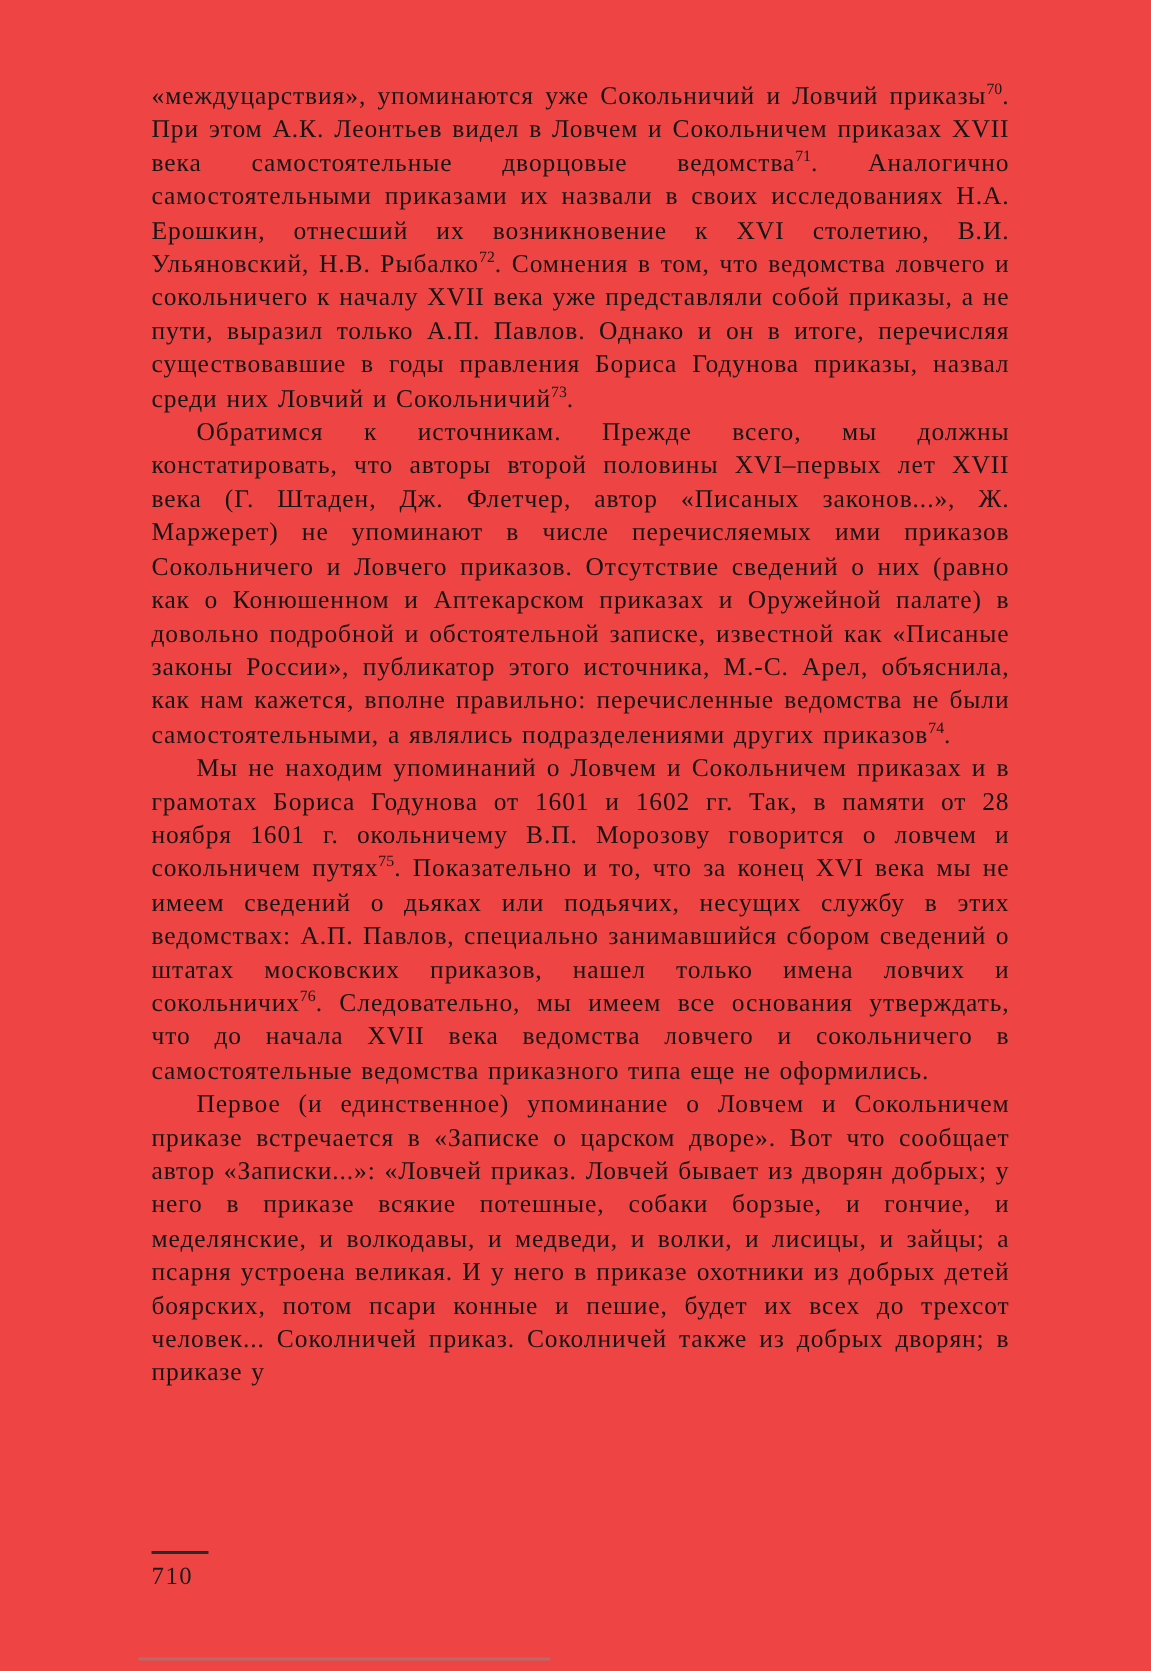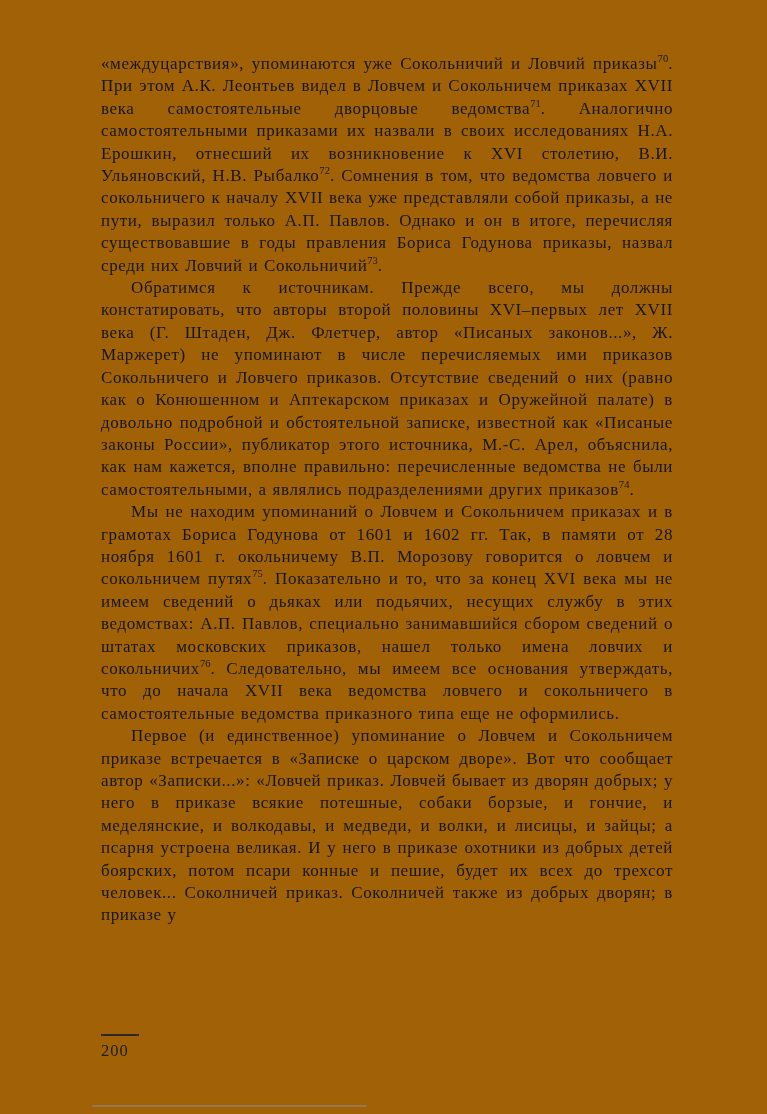--- a/index.html
+++ b/index.html
@@ -11,21 +11,21 @@
     height: 1114px;
     position: relative;
     background: #ffffff;
     font-family: "Liberation Serif", "DejaVu Serif", serif;
     color: #161616;
     overflow: hidden;
   }
   .page {
     position: absolute;
     inset: 0;
-    background: #a16207;
+    background: #ef4444;
   }
   .text-block {
     position: absolute;
     left: 101px;
     top: 53px;
     width: 572px;
   }
   .text-block p {
     margin: 0;
     padding: 0;
@@ -79,18 +79,18 @@
 
   <div class="text-block" id="paragraphs">
       <p class="no-indent">«междуцарствия», упоминаются уже Сокольничий и Ловчий приказы<sup>70</sup>. При этом А.К. Леонтьев видел в Ловчем и Сокольничем приказах XVII века самостоятельные дворцовые ведомства<sup>71</sup>. Аналогично самостоятельными приказами их назвали в своих исследованиях Н.А. Ерошкин, отнесший их возникновение к XVI столетию, В.И. Ульяновский, Н.В. Рыбалко<sup>72</sup>. Сомнения в том, что ведомства ловчего и сокольничего к началу XVII века уже представляли собой приказы, а не пути, выразил только А.П. Павлов. Однако и он в итоге, перечисляя существовавшие в годы правления Бориса Годунова приказы, назвал среди них Ловчий и Сокольничий<sup>73</sup>.</p>
       <p>Обратимся к источникам. Прежде всего, мы должны констатировать, что авторы второй половины XVI–первых лет XVII века (Г. Штаден, Дж. Флетчер, автор «Писаных законов...», Ж. Маржерет) не упоминают в числе перечисляемых ими приказов Сокольничего и Ловчего приказов. Отсутствие сведений о них (равно как о Конюшенном и Аптекарском приказах и Оружейной палате) в довольно подробной и обстоятельной записке, известной как «Писаные законы России», публикатор этого источника, М.-С. Арел, объяснила, как нам кажется, вполне правильно: перечисленные ведомства не были самостоятельными, а являлись подразделениями других приказов<sup>74</sup>.</p>
       <p>Мы не находим упоминаний о Ловчем и Сокольничем приказах и в грамотах Бориса Годунова от 1601 и 1602 гг. Так, в памяти от 28 ноября 1601 г. окольничему В.П. Морозову говорится о ловчем и сокольничем путях<sup>75</sup>. Показательно и то, что за конец XVI века мы не имеем сведений о дьяках или подьячих, несущих службу в этих ведомствах: А.П. Павлов, специально занимавшийся сбором сведений о штатах московских приказов, нашел только имена ловчих и сокольничих<sup>76</sup>. Следовательно, мы имеем все основания утверждать, что до начала XVII века ведомства ловчего и сокольничего в самостоятельные ведомства приказного типа еще не оформились.</p>
       <p>Первое (и единственное) упоминание о Ловчем и Сокольничем приказе встречается в «Записке о царском дворе». Вот что сообщает автор «Записки...»: «Ловчей приказ. Ловчей бывает из дворян добрых; у него в приказе всякие потешные, собаки борзые, и гончие, и меделянские, и волкодавы, и медведи, и волки, и лисицы, и зайцы; а псарня устроена великая. И у него в приказе охотники из добрых детей боярских, потом псари конные и пешие, будет их всех до трехсот человек... Соколничей приказ. Соколничей также из добрых дворян; в приказе у</p>
     </div>
 
   <div class="footer">
     <div class="footer-rule"></div>
-    <div class="page-number">200</div>
+    <div class="page-number">710</div>
   </div>
 
   <div class="scan-edge-bottom"></div>
 
 </div>
 
 </body></html>

